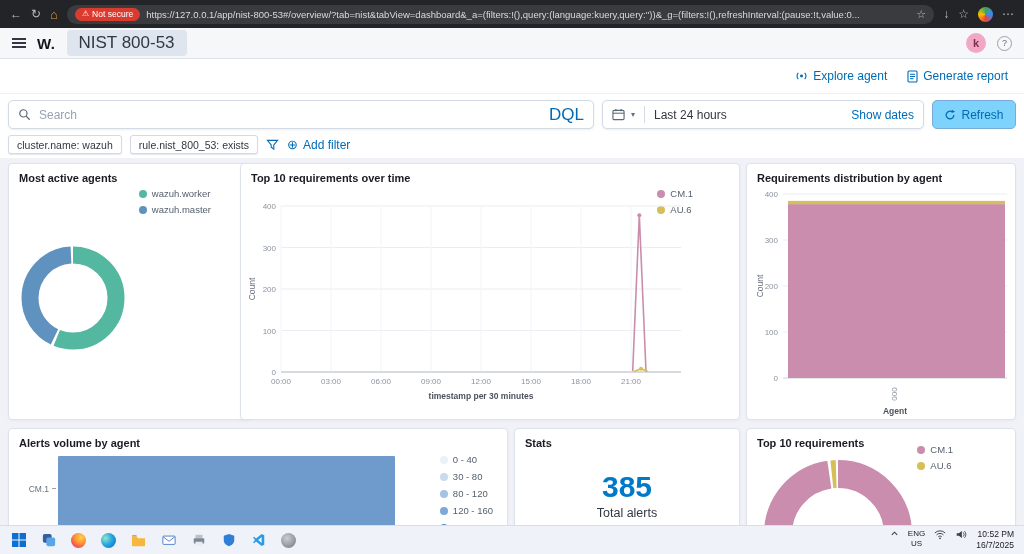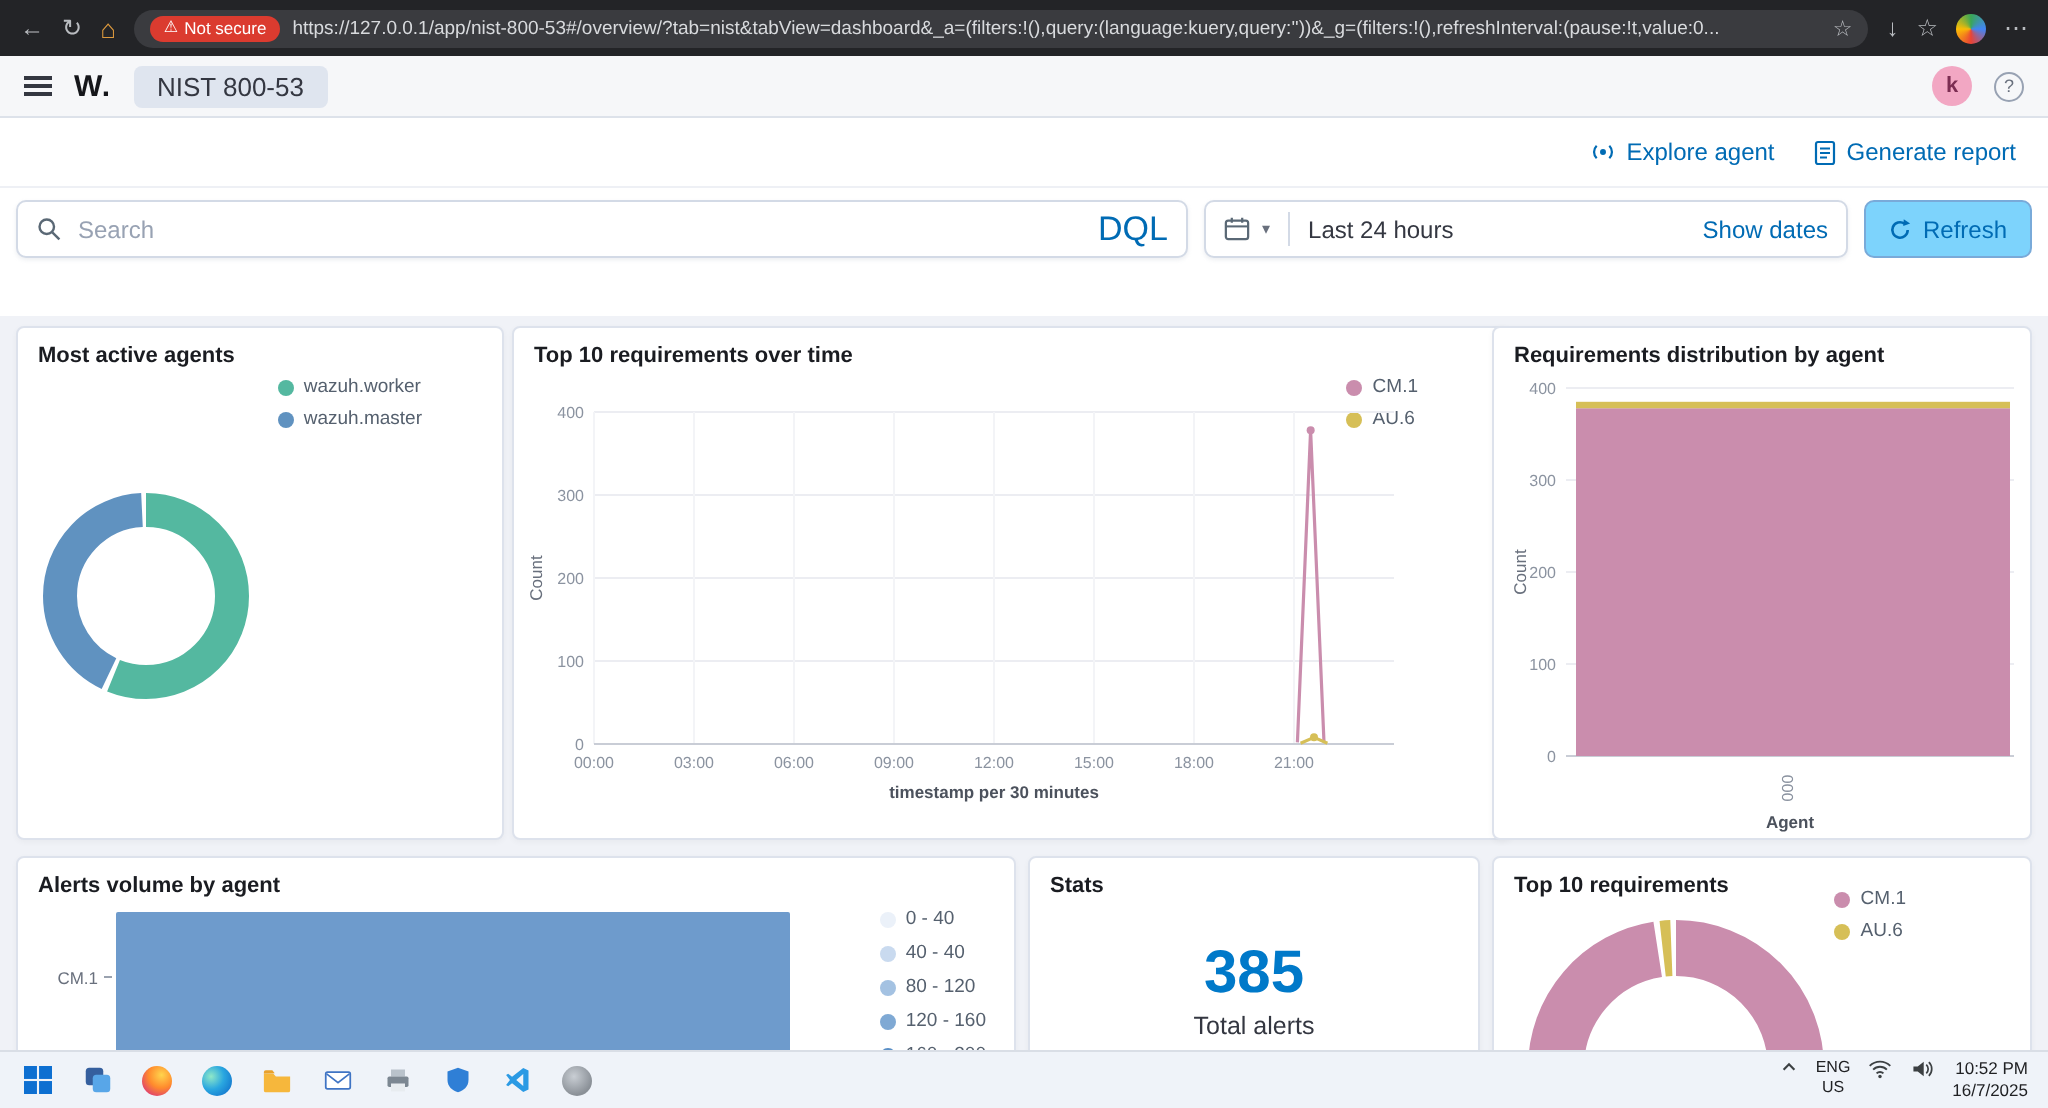--- a/index.html
+++ b/index.html
@@ -16,21 +16,21 @@
   .warn-ic{font-size:8px;line-height:1}
   .url-text{flex:1;font-size:9.5px;color:#d8dadd;white-space:nowrap;overflow:hidden;text-overflow:ellipsis;min-width:0}
   .url-star{font-size:11px;color:#b9bcc0;margin-left:4px}
   .avatar-browser{width:15px;height:15px;border-radius:50%;background:conic-gradient(#3aa757,#4285f4,#ea4335,#fbbc05,#3aa757);flex:0 0 auto}
 
   
   .app-header{position:absolute;top:28px;left:0;right:0;height:31px;background:#f6f7f9;border-bottom:1px solid #dde2ea;display:flex;align-items:center;gap:11px;padding:0 12px;z-index:10}
   .hamburger{width:14px;height:10px;border-top:2px solid #343741;border-bottom:2px solid #343741;position:relative;flex:0 0 auto}
   .hamburger::after{content:"";position:absolute;left:0;right:0;top:2px;height:2px;background:#343741}
   .brand{font-weight:bold;font-size:15px;color:#15161a;letter-spacing:.5px}
-  .crumb{background:#dfe5ef;border-radius:4px;padding:3px 12px;font-size:13px;color:#343741}
+  .crumb{background:#dfe5ef;border-radius:4px;padding:3px 12px;font-size:17px;color:#343741}
   .hdr-spacer{flex:1}
   .avatar-app{width:20px;height:20px;border-radius:50%;background:#f2a7c3;color:#7c2d52;display:flex;align-items:center;justify-content:center;font-size:11px;font-weight:bold}
   .help-circle{width:15px;height:15px;border:1.2px solid #98a2b3;border-radius:50%;color:#69707d;font-size:9px;display:flex;align-items:center;justify-content:center}
 
   
   .tab-bar{position:absolute;top:59px;left:0;right:0;height:35px;background:#fff;display:flex;align-items:stretch;padding:0 16px;border-bottom:1px solid #eef0f5}
   .tabs{display:flex;gap:24px}
   .tab{display:flex;align-items:center;font-size:12.5px;color:#343741;border-bottom:2px solid transparent;padding:0 1px;cursor:pointer}
   .tab.active{color:#006BB4;border-bottom-color:#006BB4}
   .hdr-actions{margin-left:auto;display:flex;gap:20px;align-items:center}
@@ -49,21 +49,21 @@
   .refresh-btn{width:84px;display:flex;align-items:center;justify-content:center;gap:5px;background:#7dd3fc;border:1px solid #79aad9;color:#006BB4;border-radius:5px;font-size:12px;font-family:inherit;cursor:pointer}
   .filter-row{position:absolute;top:135px;left:8px;display:flex;align-items:center;gap:8px}
   .chip{background:#fff;border:1px solid #d3dae6;border-radius:3px;padding:2.5px 8px;font-size:10.5px;color:#343741;box-shadow:0 1px 1px rgba(152,162,179,.25);cursor:pointer}
   .add-filter{color:#006BB4;font-size:12px;display:flex;gap:5px;align-items:center;cursor:pointer}
   .plus-circle{font-size:13px;line-height:1}
 
   
   .dashboard{position:absolute;top:158px;left:0;right:0;bottom:0;background:#f0f2f7}
   .panel{position:absolute;background:#fff;border:1px solid #dde2ec;border-radius:4px;box-shadow:0 1px 3px rgba(0,0,0,.04);overflow:hidden}
   .p1{left:8px;top:5px;width:244px;height:257px}
-  .p2{left:256px;top:5px;width:500px;height:257px}
+  .p2{left:240px;top:5px;width:500px;height:257px}
   .p3{left:746px;top:5px;width:270px;height:257px}
   .p4{left:8px;top:270px;width:500px;height:170px}
   .p5{left:514px;top:270px;width:226px;height:170px}
   .p6{left:746px;top:270px;width:270px;height:170px}
   .p-title{font-size:11px;font-weight:bold;color:#1a1c21;padding:8px 10px 0}
   .legend{position:absolute;display:flex;flex-direction:column;gap:5px}
   #legend-agents{top:24px;right:40px}
   #legend-time{top:24px;right:46px}
   #legend-heat{top:25px;right:14px;gap:6px}
   #legend-req{top:15px;right:62px}
@@ -171,20 +171,31 @@
     </div>
     <button class="refresh-btn">
       <svg width="12" height="12" viewBox="0 0 14 14">
           <path d="M11.5 7 A4.5 4.5 0 1 1 9.6 3.3" fill="none" stroke="#006BB4" stroke-width="1.5"></path>
           <path d="M9.2 0.8 L12.9 3.2 L8.9 4.7 Z" fill="#006BB4"></path>
         </svg>
       <span>Refresh</span>
     </button>
   </div>
 
+  <div class="filter-row">
+    <span class="chip">cluster.name: wazuh</span>
+    <span class="chip">rule.nist_800_53: exists</span>
+    <svg width="13" height="12" viewBox="0 0 14 13">
+        <path d="M1.5 1.5 H12.5 L8.4 6.5 V11 L5.6 9 V6.5 Z" fill="none" stroke="#006BB4" stroke-width="1.2"></path>
+      </svg>
+    <span class="add-filter">
+        <span class="plus-circle">⊕</span>
+        <span>Add filter</span>
+      </span>
+  </div>
 
   <div class="dashboard">
 
     <div class="panel p1">
       <div class="p-title">Most active agents</div>
       <div class="legend" id="legend-agents">
           <span class="lg-item">
             <span class="lg-dot" style="background: rgb(84, 184, 160);"></span>
             <span>wazuh.worker</span>
           </span>
@@ -276,21 +287,21 @@
         <span class="heat-tick"></span>
         <div class="heat-bar" id="heat-bar" style="background: rgb(110, 155, 204);"></div>
       </div>
       <div class="legend" id="legend-heat">
           <span class="lg-item">
             <span class="lg-dot" style="background: rgb(235, 241, 249);"></span>
             <span>0 - 40</span>
           </span>
           <span class="lg-item">
             <span class="lg-dot" style="background: rgb(201, 218, 239);"></span>
-            <span>40 - 40</span>
+            <span>30 - 80</span>
           </span>
           <span class="lg-item">
             <span class="lg-dot" style="background: rgb(164, 194, 226);"></span>
             <span>80 - 120</span>
           </span>
           <span class="lg-item">
             <span class="lg-dot" style="background: rgb(127, 169, 212);"></span>
             <span>120 - 160</span>
           </span>
           <span class="lg-item">

